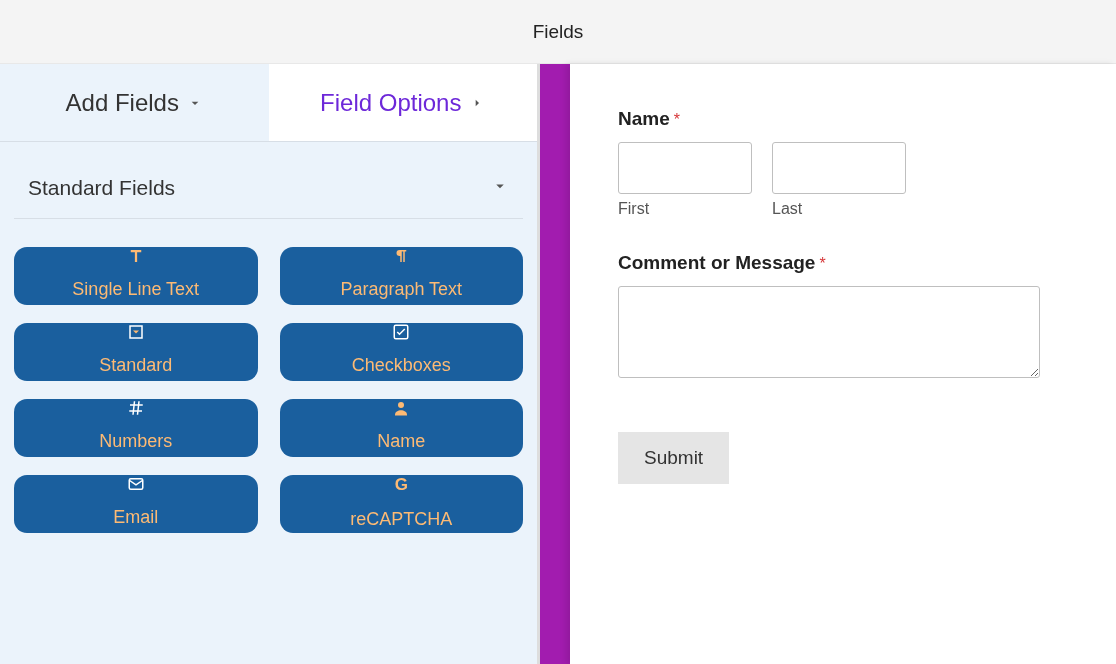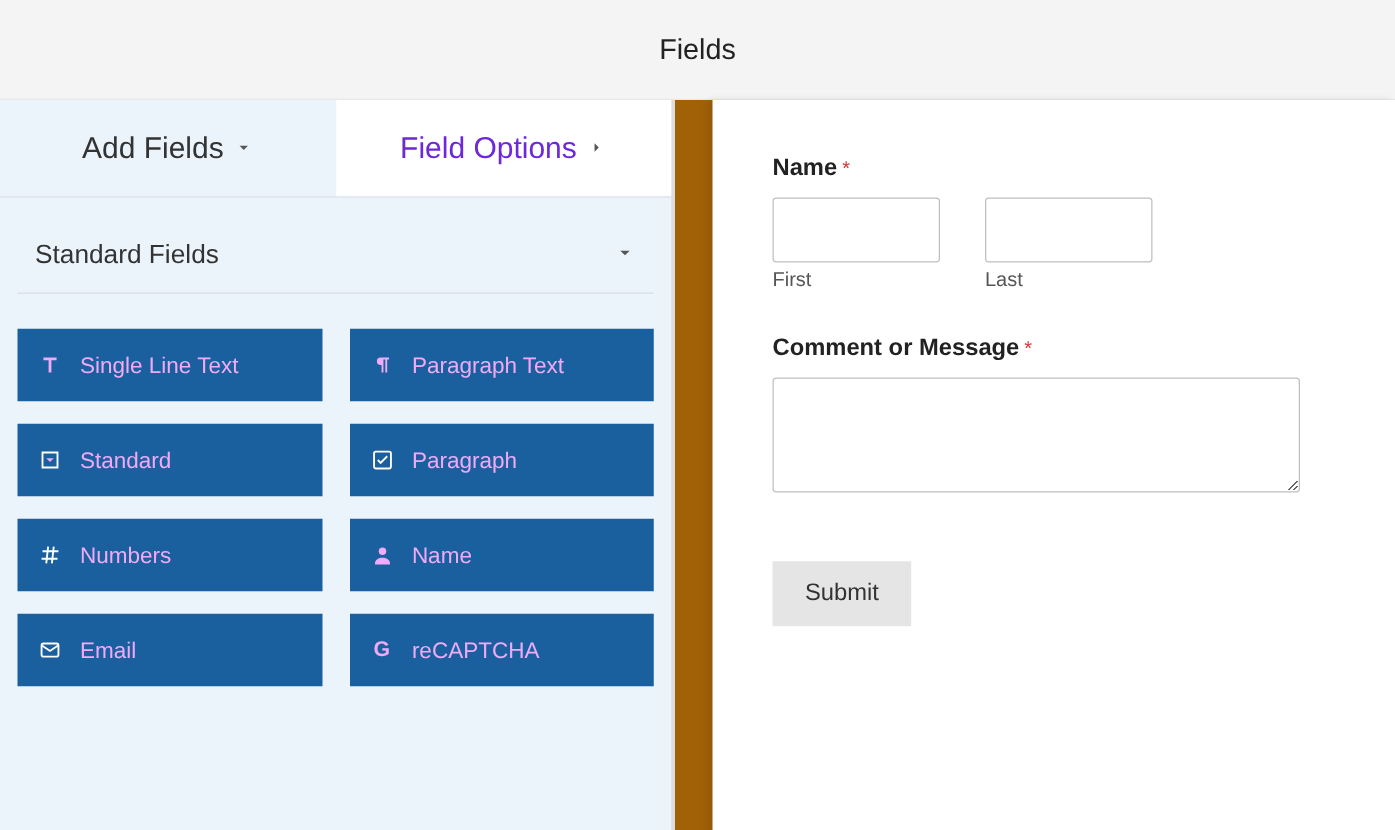--- a/index.html
+++ b/index.html
@@ -4,26 +4,26 @@
 <style>
 * { box-sizing: border-box; margin: 0; padding: 0; }
 body {
   font-family: -apple-system, BlinkMacSystemFont, "Segoe UI", Helvetica, Arial, sans-serif;
   background: #f4f4f4;
   width: 1116px;
   height: 664px;
   overflow: hidden;
 }
 .topbar {
-  height: 80px;
+  height: 64px;
   background: #f4f4f4;
   display: flex;
   align-items: center;
   justify-content: center;
-  font-size: 23px;
+  font-size: 19px;
   color: #222;
   border-bottom: 1px solid #e8e8e8;
 }
 .main {
   display: flex;
   height: 600px;
 }
 .left-panel {
   width: 540px;
   background: #ebf3fb;
@@ -68,34 +68,35 @@
 }
 .chev { color: #555; }
 .fields-grid {
   display: grid;
   grid-template-columns: 1fr 1fr;
   gap: 18px 22px;
   padding: 28px 14px 0 14px;
 }
 .field-btn {
   background: #1a5f9e;
-  color: #f0abfc;
+  color: #fdba74;
   height: 58px;
-  border-radius: 0;
+  border-radius: 13px;
   display: flex;
   align-items: center;
   padding: 0 16px;
   gap: 14px;
   font-size: 18px;
   cursor: pointer;
+  flex-direction: column;
 }
 .field-btn .icon { width: 20px; display:flex; align-items:center; justify-content:center; }
 .right-panel {
   flex: 1;
-  background: #a16207;
+  background: #a21caf;
   padding: 0;
   position: relative;
 }
 .form-canvas {
   background: #fff;
   margin-left: 30px;
   margin-right: 0;
   height: 100%;
   padding: 44px 48px 30px 48px;
   box-shadow: -4px 0 6px rgba(0,0,0,0.1);
@@ -103,21 +104,21 @@
 .form-row { margin-bottom: 34px; }
 .lbl {
   font-size: 19px;
   font-weight: 700;
   color: #222;
   display: inline-block;
 }
 .req { color: #d63638; margin-left: 4px; }
 .name-inputs {
   display: flex;
-  gap: 36px;
+  gap: 20px;
   margin-top: 12px;
 }
 .name-col {
   display: flex;
   flex-direction: column;
 }
 .txt-input {
   border: 1px solid #bfbfbf;
   border-radius: 3px;
   height: 52px;
@@ -219,21 +220,21 @@
         </span>
         <span>Standard</span>
       </div>
       <div class="field-btn">
         <span class="icon">
           <svg width="18" height="18" viewBox="0 0 24 24">
               <rect x="3" y="3" width="18" height="18" rx="2" fill="none" stroke="white" stroke-width="2"></rect>
               <path d="M7 12l3 3 7-7" fill="none" stroke="white" stroke-width="2"></path>
             </svg>
         </span>
-        <span>Paragraph</span>
+        <span>Checkboxes</span>
       </div>
       <div class="field-btn">
         <span class="icon">
           <svg width="18" height="18" viewBox="0 0 24 24">
               <path d="M10 3L8 21M16 3l-2 18M4 8h17M3 16h17" fill="none" stroke="white" stroke-width="2"></path>
             </svg>
         </span>
         <span>Numbers</span>
       </div>
       <div class="field-btn">

